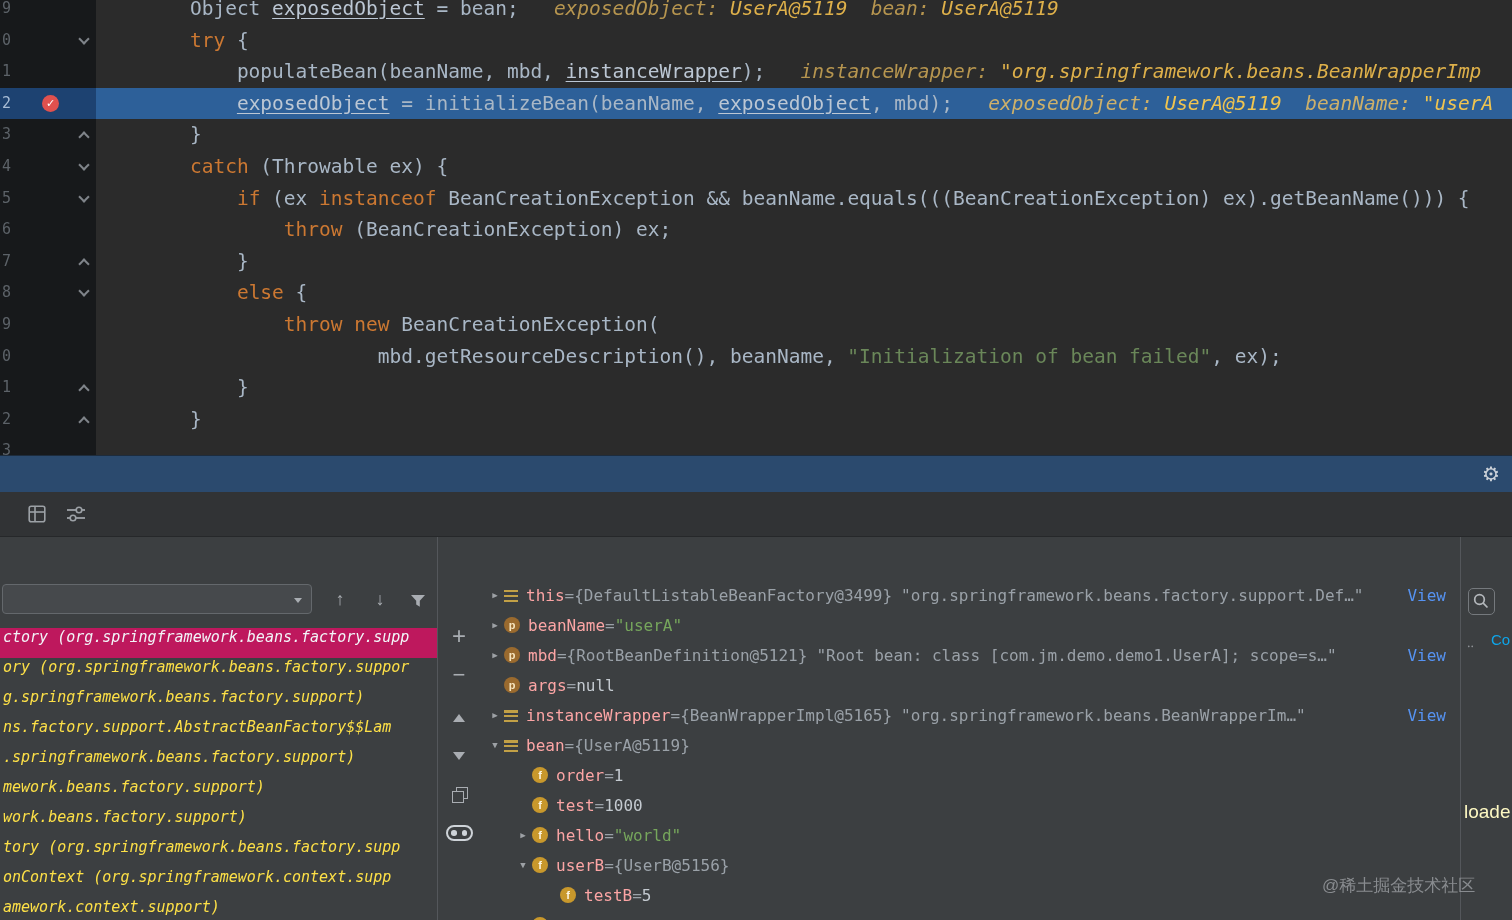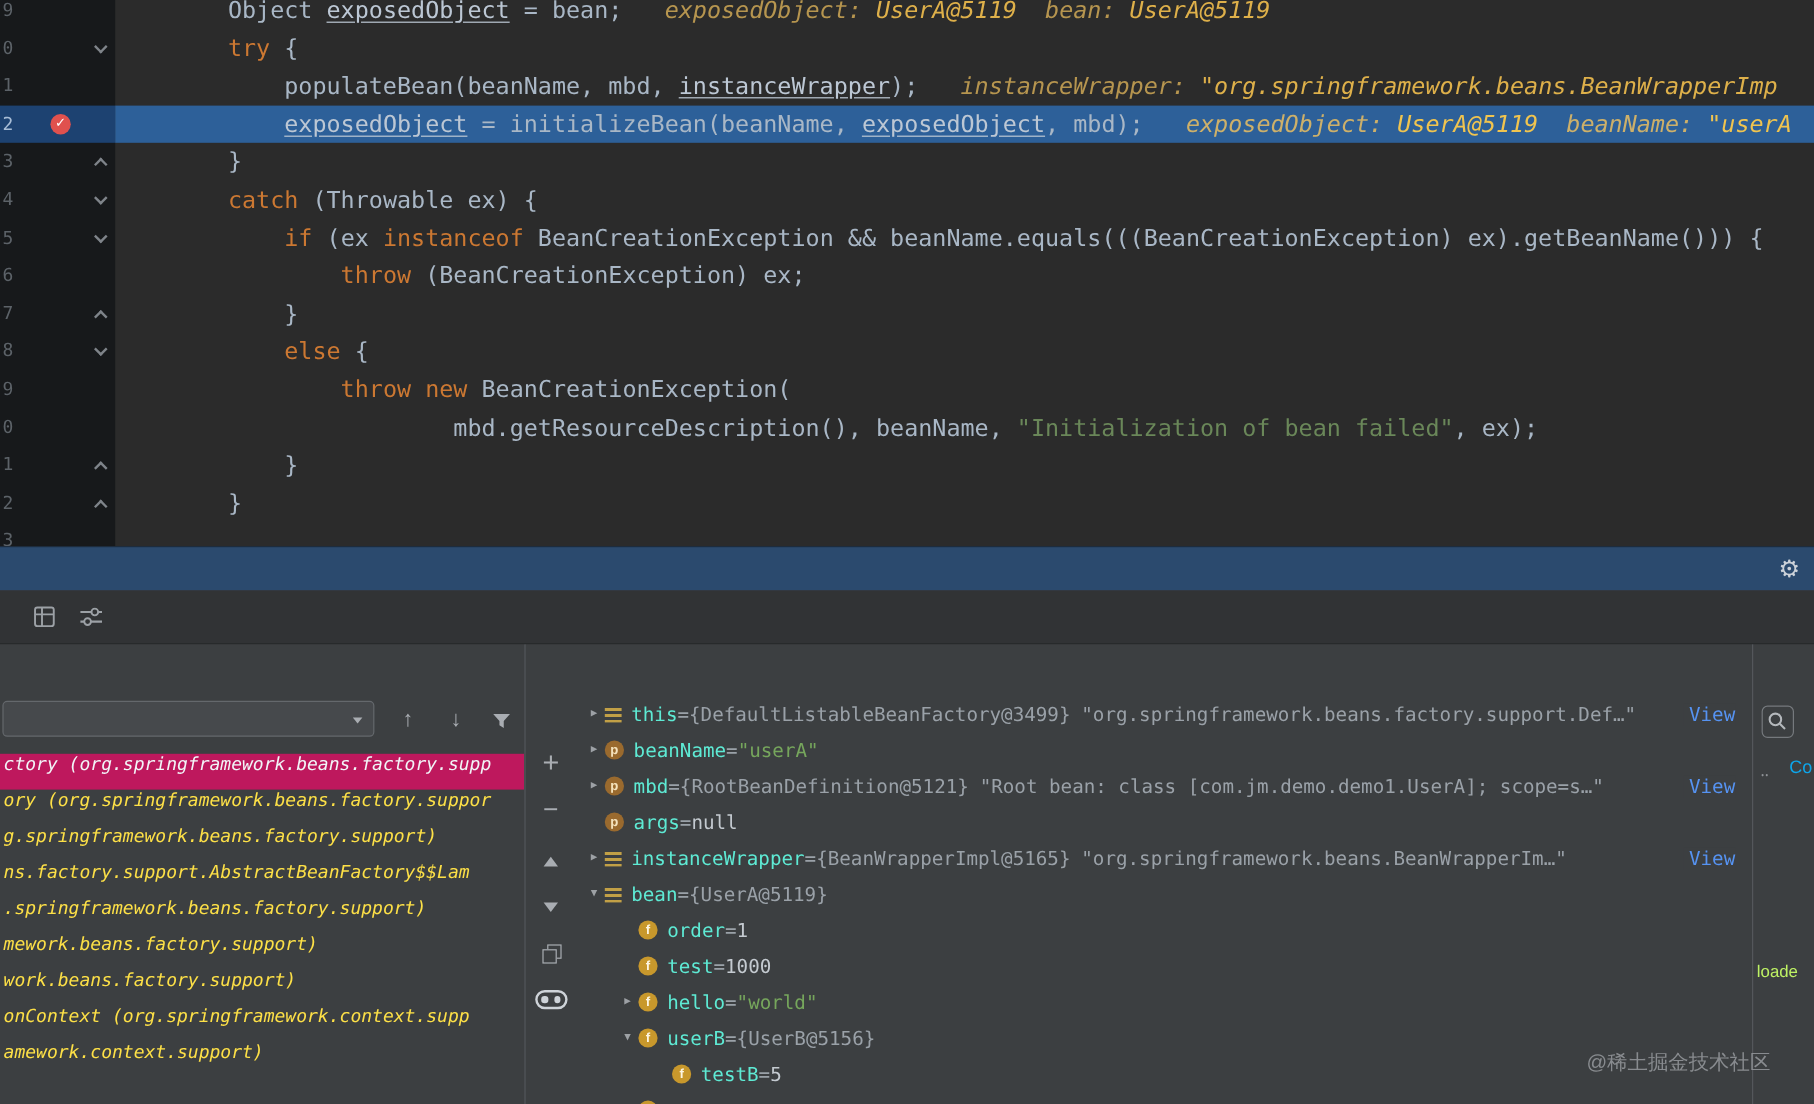--- a/index.html
+++ b/index.html
@@ -93,38 +93,38 @@
   .var-row { position:relative; height:30px; display:flex; align-items:center;
              font:16px "DejaVu Sans Mono", monospace; white-space:nowrap; overflow:hidden; }
   .chev { flex:0 0 18px; width:18px; font-size:9px; color:#9da1a5; text-align:center; }
   .vicon { flex:0 0 16px; width:16px; height:16px; margin-right:8px; }
   .vicon-var { flex-basis:14px; width:14px; height:12px; margin-top:2px;
      background:linear-gradient(to bottom,#c2a046 0 2.5px,transparent 2.5px 4.8px,
        #c2a046 4.8px 7.3px,transparent 7.3px 9.6px,#c2a046 9.6px 12px); }
   .vicon-circle { border-radius:50%; font:bold 11px/16px "Liberation Sans",sans-serif; text-align:center; }
   .vicon-p { background:#9a6a2e; color:#f5e3bd; }
   .vicon-f { background:#c8982c; color:#fdf6e3; }
-  .vname { color:#5eead4; }
+  .vname { color:#fca5a5; }
   .vsep  { color:#9aa1a8; }
   .vobj  { color:#9aa1a8; }
   .vstr  { color:#76a65c; }
   .vnum  { color:#c4cad0; }
   .vplain{ color:#c4cad0; }
   .vdetail { color:#9aa1a8; margin-left:9px; }
   .vlink { position:absolute; right:14px; color:#5693f2; background:#3c3f41; padding-left:4px; }
 
   #memory { position:absolute; right:0; top:0; bottom:0; width:52px;
             border-left:1px solid #54575b; overflow:hidden; }
   #memory-title { position:absolute; left:10px; top:11px; font-size:15px; color:#c9cdd2;
                   white-space:nowrap;margin-left:48px; }
   #memory-search { position:absolute; left:7px; top:51px; width:27px; height:27px;
                    border:1px solid #75797d; border-radius:5px; }
   #memory-dots { position:absolute; left:6px; top:96px; font-size:13px; color:#8e9296; }
   #memory-col  { position:absolute; left:30px; top:94px; font-size:15px; color:#0ea5e9; }
-  #memory-loaded { position:absolute; left:3px; top:264px; font-size:14px; color:#bef264;
+  #memory-loaded { position:absolute; left:3px; top:264px; font-size:19px; color:#fef9c3;
                    white-space:nowrap; }
 
   #watermark { position:absolute; left:1322px; top:874px; font-size:17px; color:#96999d;
                opacity:.85; }
 </style>
 </head>
 <body>
 
 <div id="page">
 
@@ -223,20 +223,21 @@
       </svg>
     </div>
     <div id="frames-list">
         <div class="frame-item sel">ctory (org.springframework.beans.factory.supp</div>
         <div class="frame-item">ory (org.springframework.beans.factory.suppor</div>
         <div class="frame-item">g.springframework.beans.factory.support)</div>
         <div class="frame-item">ns.factory.support.AbstractBeanFactory$$Lam</div>
         <div class="frame-item">.springframework.beans.factory.support)</div>
         <div class="frame-item">mework.beans.factory.support)</div>
         <div class="frame-item">work.beans.factory.support)</div>
+        <div class="frame-item">tory (org.springframework.beans.factory.supp</div>
         <div class="frame-item">onContext (org.springframework.context.supp</div>
         <div class="frame-item">amework.context.support)</div>
       </div>
   </div>
 
   <div id="right-region">
 
     <div id="icon-strip">
       <div class="strip-icon si-plus">+</div>
       <div class="strip-icon si-minus">−</div>

